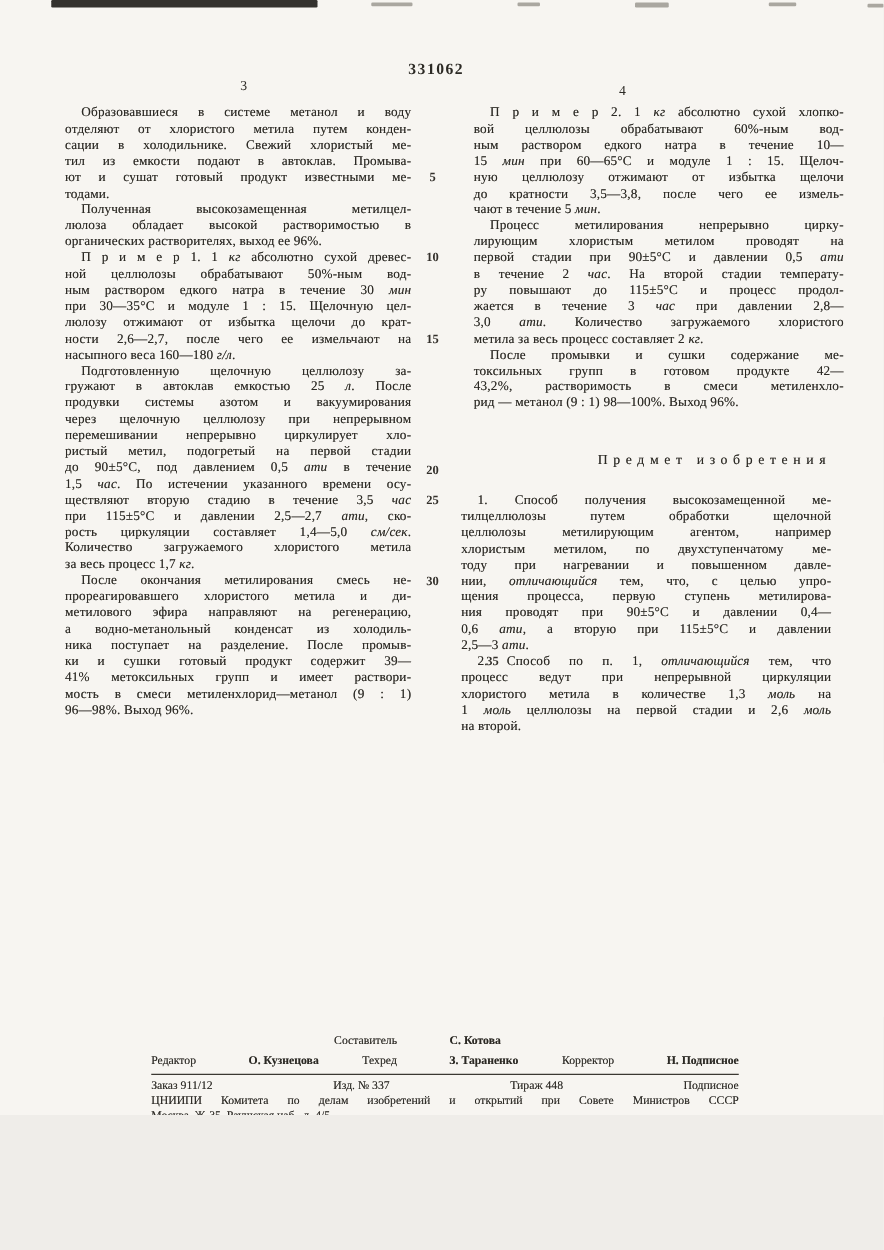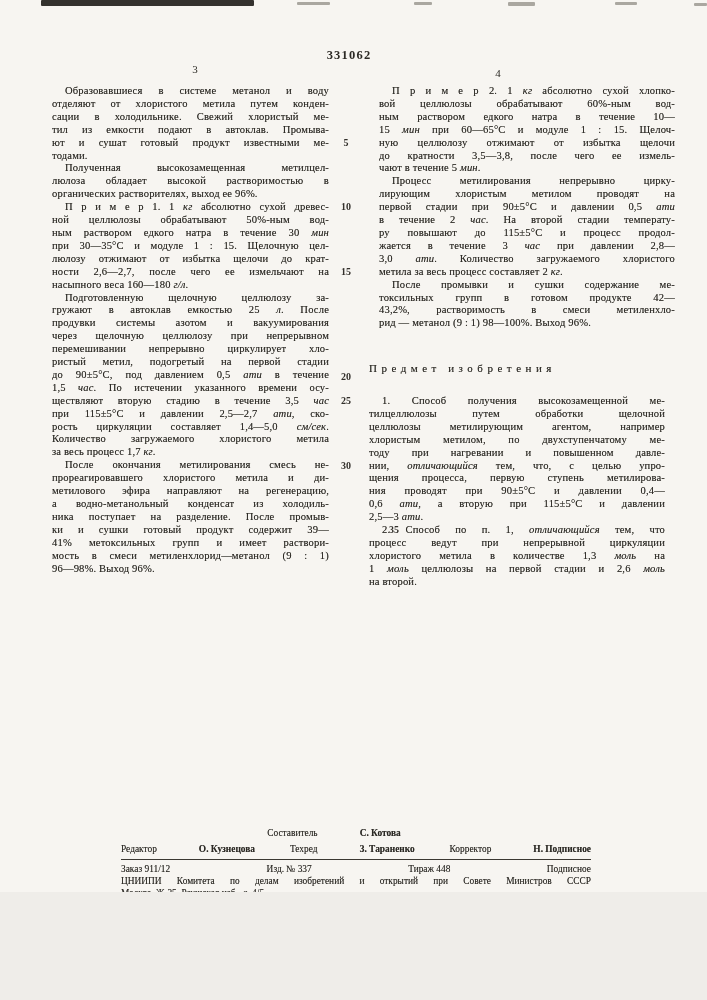--- a/index.html
+++ b/index.html
@@ -31,21 +31,21 @@
     text-align:justify;text-align-last:justify;
     letter-spacing:0.15px;white-space:normal;
     text-shadow:0 0 0.4px rgba(44,42,37,0.55);
   }
   .line.end{text-align-last:left;}
   .line.indent{text-indent:13px;}
   .line i{font-style:italic;}
   
   .claims-header{
     position:absolute;left:369px;top:362px;width:296px;
-    text-align:left;font-size:11px;letter-spacing:4.5px;
+    text-align:right;font-size:11px;letter-spacing:4.5px;
     text-shadow:0 0 0.4px rgba(44,42,37,0.55);
   }
   
   #gutter{position:absolute;left:333px;top:0;width:26px;height:600px;}
   .gutter-num{
     position:absolute;left:0;width:26px;text-align:center;
     font-size:10px;font-weight:bold;color:#33302b;
   }
   
   #footer{

